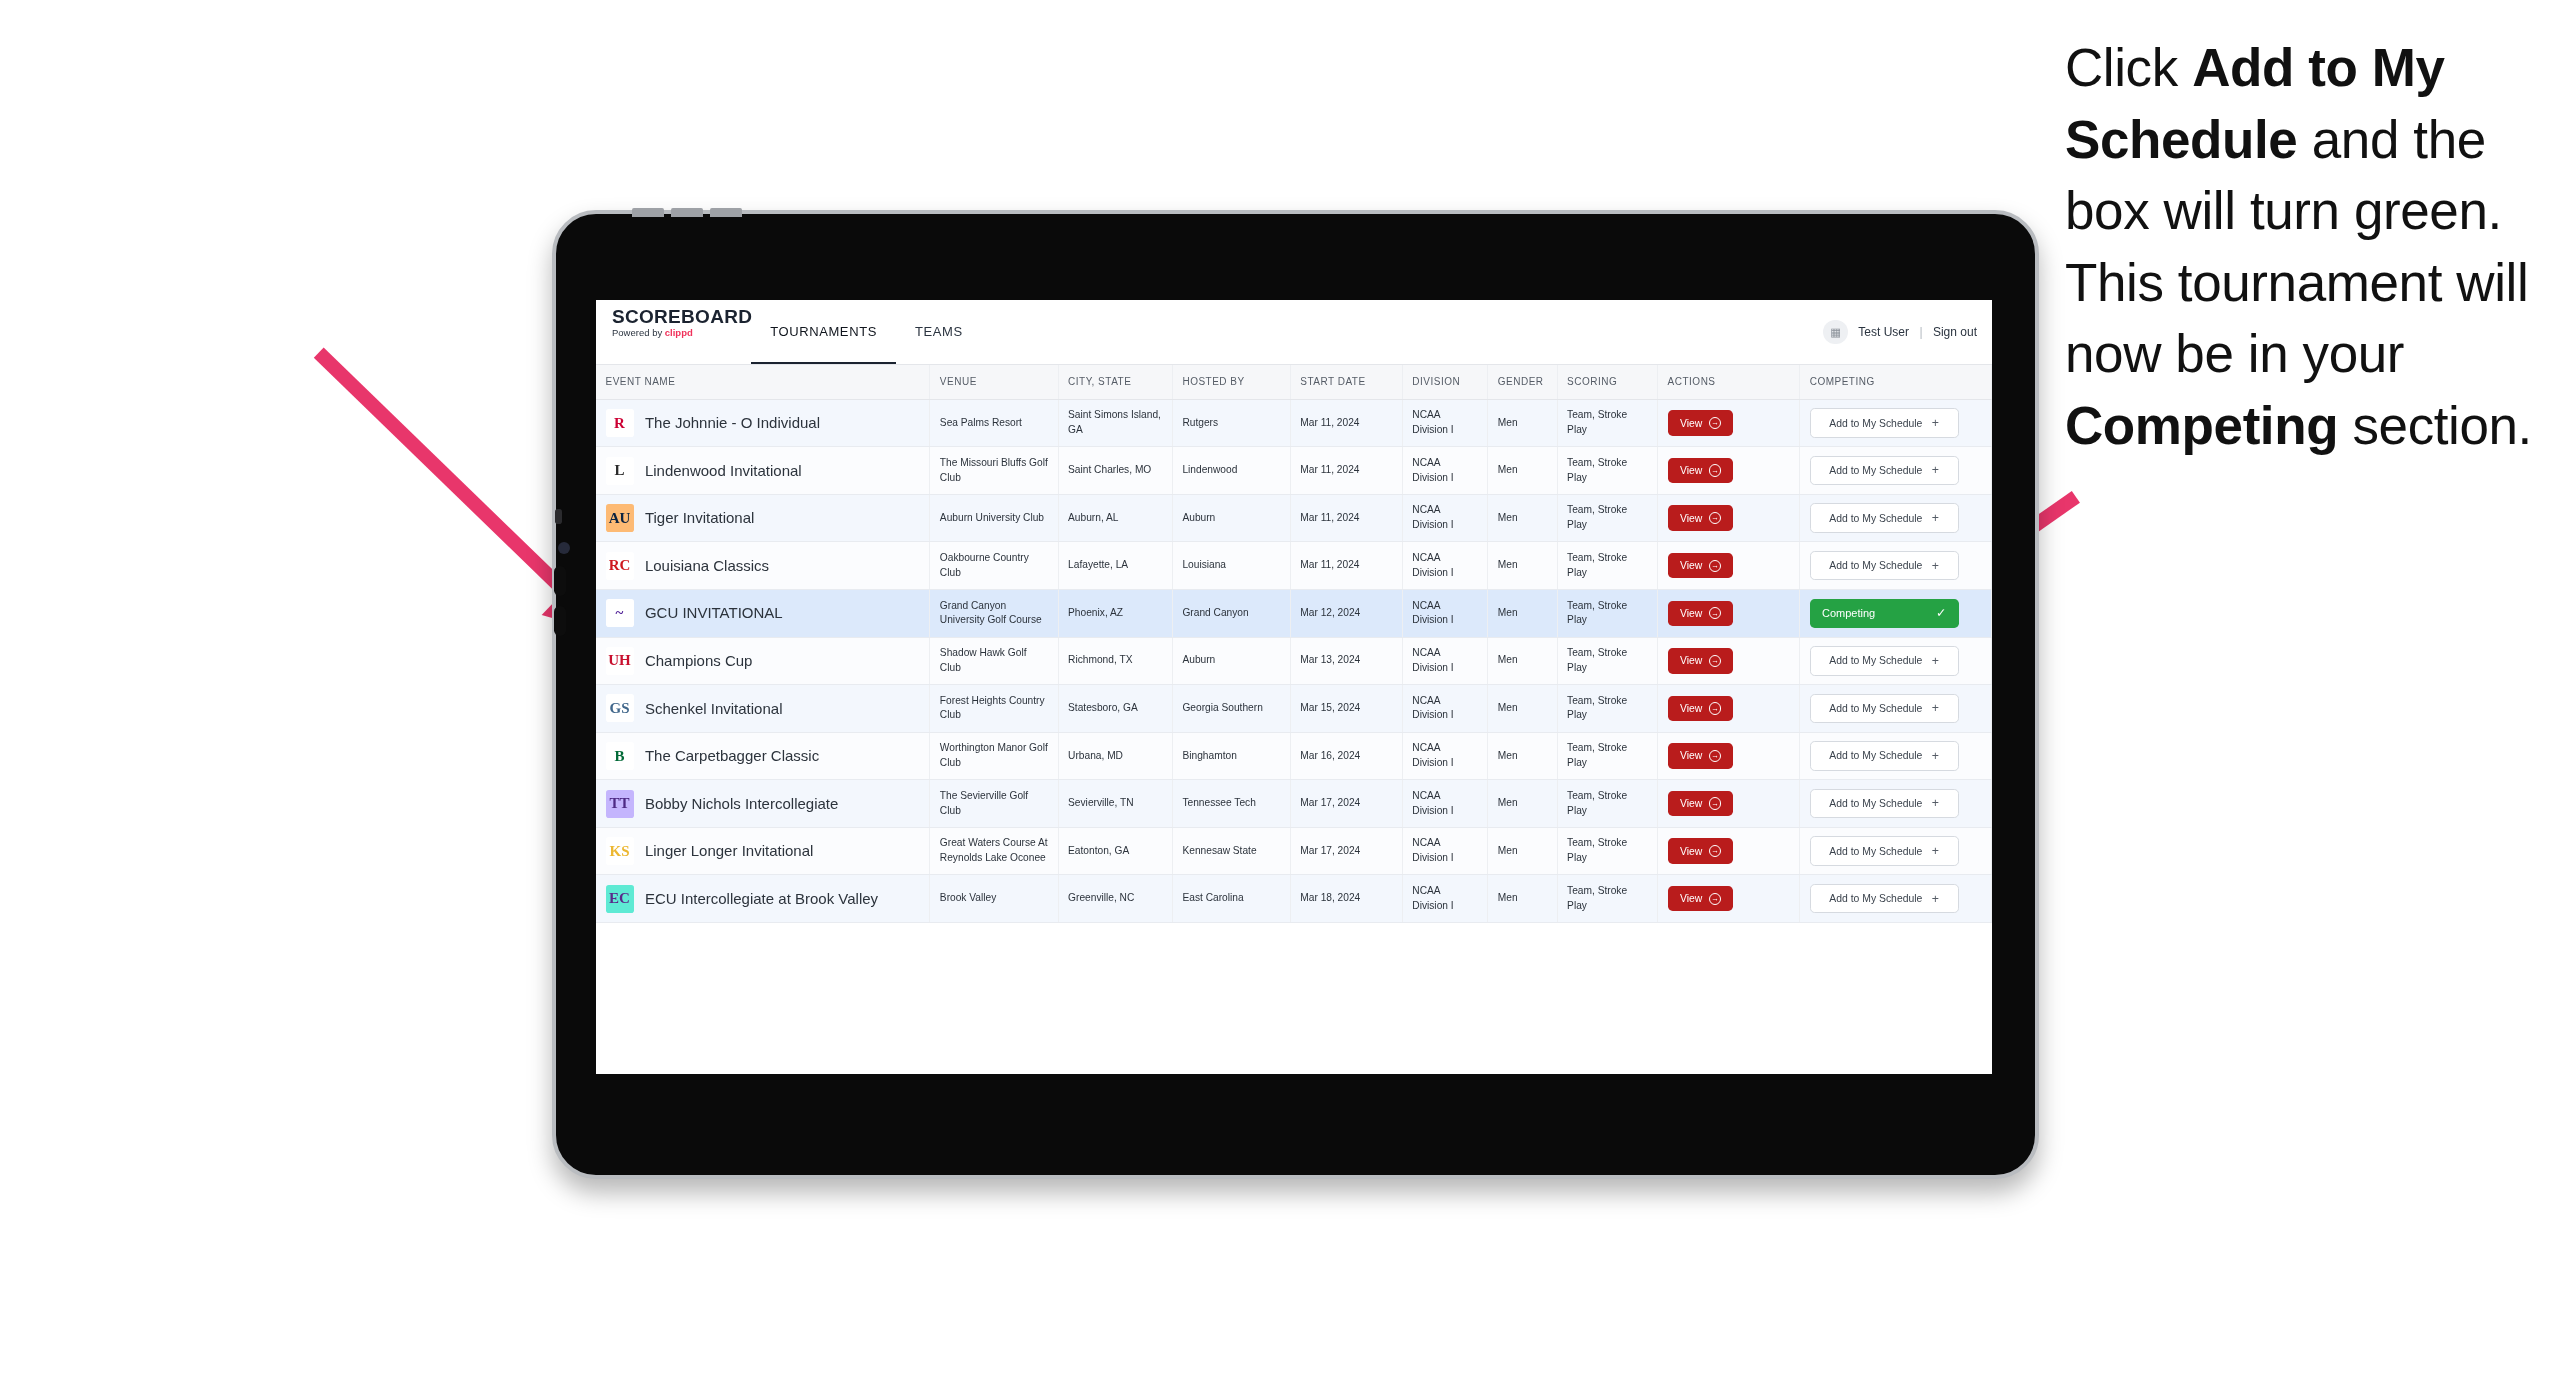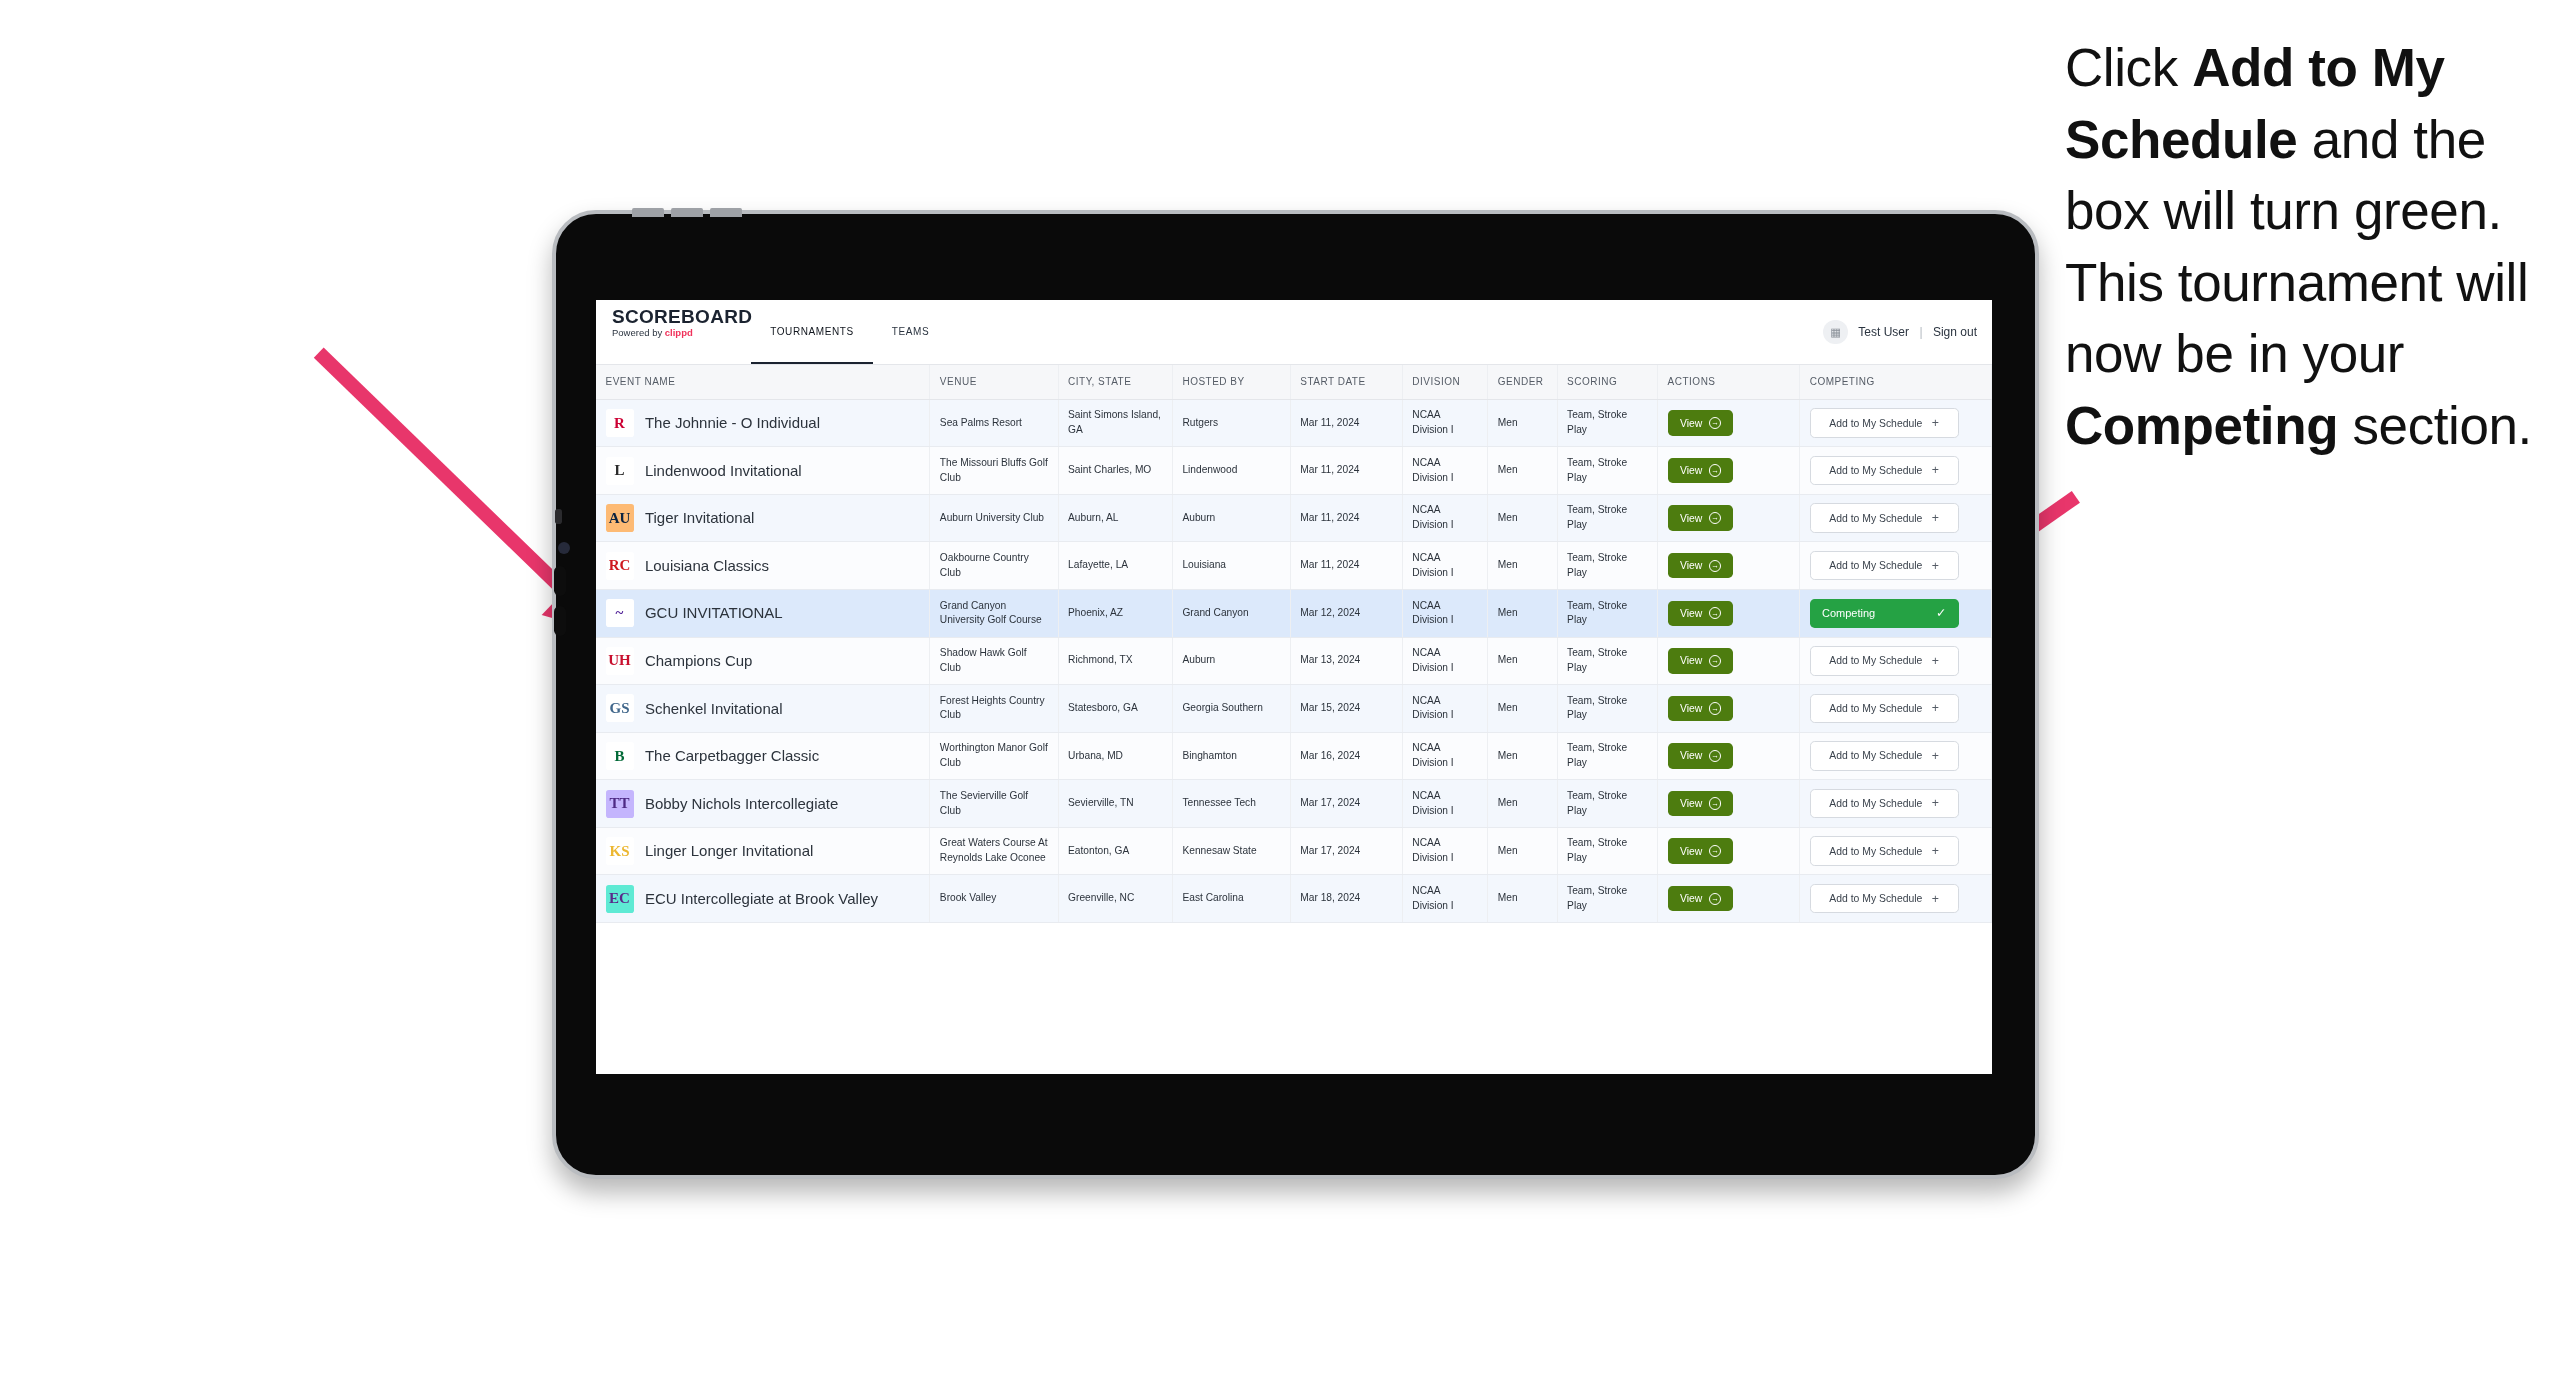--- a/index.html
+++ b/index.html
@@ -79,21 +79,21 @@
   #brand-title {
     font-size: 19px; font-weight: 800; color: #1b2330;
     letter-spacing: 0.3px; line-height: 1; font-family: "Liberation Sans", sans-serif;
   }
   #brand-sub { font-size: 9.5px; color: #2b3440; margin-top: 2.8px; line-height:1; }
   #brand-sub .clippd { color: #f0325b; font-weight: 800; }
 
   #nav-tabs { display: flex; align-items: stretch; margin-left: 13.2px; }
   .nav-tab {
     display: flex; align-items: center; justify-content: center;
-    padding: 12px 19px; font-size: 10px; letter-spacing: 0.6px;
+    padding: 12px 19px; font-size: 13px; letter-spacing: 0.6px;
     color: #2b3440; cursor: pointer; position: relative;
     border-bottom: 2.8px solid transparent;
   }
   .nav-tab.active { border-bottom: 2.8px solid #1b2330; color:#10151d; }
 
   #header-right {
     margin-left: auto; display: flex; align-items: center;
     gap: 10.4px; padding-right: 15px; font-size: 12px; color: #2b3440;
   }
   #avatar {
@@ -141,21 +141,21 @@
     width: 28px; height: 28px; flex: none;
     display: flex; align-items: center; justify-content: center;
     font-size: 15px; font-weight: 800; line-height: 1;
     font-family: "Liberation Serif", serif;
     border-radius: 2.8px; overflow: hidden;
   }
   .ev-name { font-size: 15px; color: #2c333c; }
 
   .btn-view {
     display: inline-flex; align-items: center; gap: 6.6px;
-    background: #4d7c0f; color: #ffffff;
+    background: #b91c1c; color: #ffffff;
     font-size: 10.4px; padding: 6.6px 12.3px; border-radius: 4.7px;
     border: none; cursor: pointer; white-space: nowrap;
   }
   .btn-view .circ {
     width: 12.3px; height: 12.3px; border: 1.2px solid #fff; border-radius: 50%;
     display:inline-flex; align-items:center; justify-content:center; font-size: 7.6px; line-height:1;
   }
   .btn-add {
     display: inline-flex; align-items: center; justify-content: center; gap: 9.5px;
     background: #ffffff; color: #3a424c; border: 0.9px solid #d6dae0;

